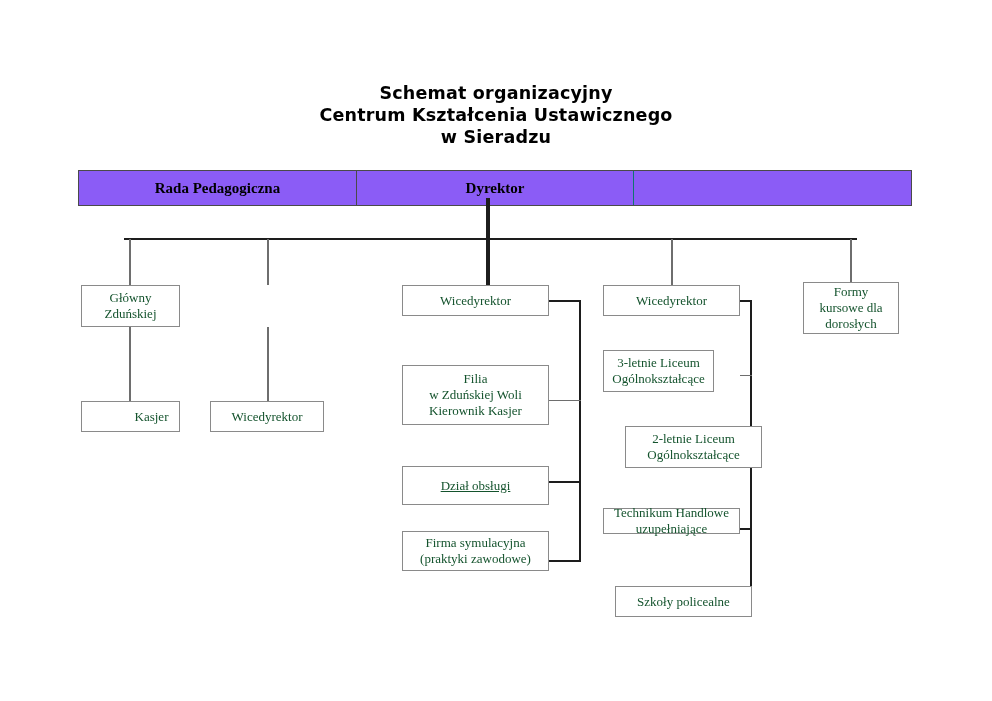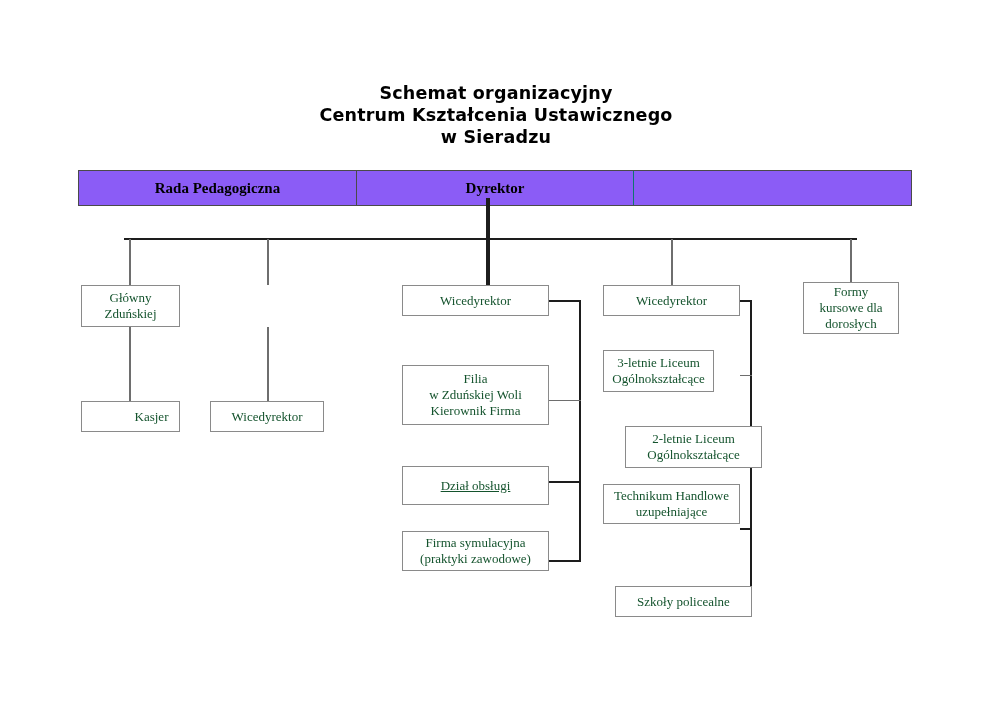--- a/index.html
+++ b/index.html
@@ -157,21 +157,21 @@
   <div class="node" style="left:402px; top:285px; width:147px; height:31px;">
     <div class="lines">
       <span>Wicedyrektor</span>
     </div>
   </div>
 
   <div class="node" style="left:402px; top:357px; width:147px; height:60px;margin-top:8px;">
     <div class="lines">
       <span>Filia</span>
       <span>w Zduńskiej Woli</span>
-      <span>Kierownik Firma</span>
+      <span>Kierownik Kasjer</span>
     </div>
   </div>
 
   <div class="node" style="left:402px; top:466px; width:147px; height:39px;text-decoration:underline;">
     <div class="lines">
       <span>Dział obsługi</span>
     </div>
   </div>
 
   <div class="node" style="left:402px; top:531px; width:147px; height:40px;">
@@ -194,21 +194,21 @@
     </div>
   </div>
 
   <div class="node" style="left:603px; top:426px; width:137px; height:42px;margin-left:22px;">
     <div class="lines">
       <span>2-letnie Liceum</span>
       <span>Ogólnokształcące</span>
     </div>
   </div>
 
-  <div class="node" style="left:603px; top:484px; width:137px; height:40px;">
+  <div class="node" style="left:603px; top:508px; width:137px; height:26px;">
     <div class="lines">
       <span>Technikum Handlowe</span>
       <span>uzupełniające</span>
     </div>
   </div>
 
   <div class="node" style="left:603px; top:586px; width:137px; height:31px;margin-left:12px;">
     <div class="lines">
       <span>Szkoły policealne</span>
     </div>

